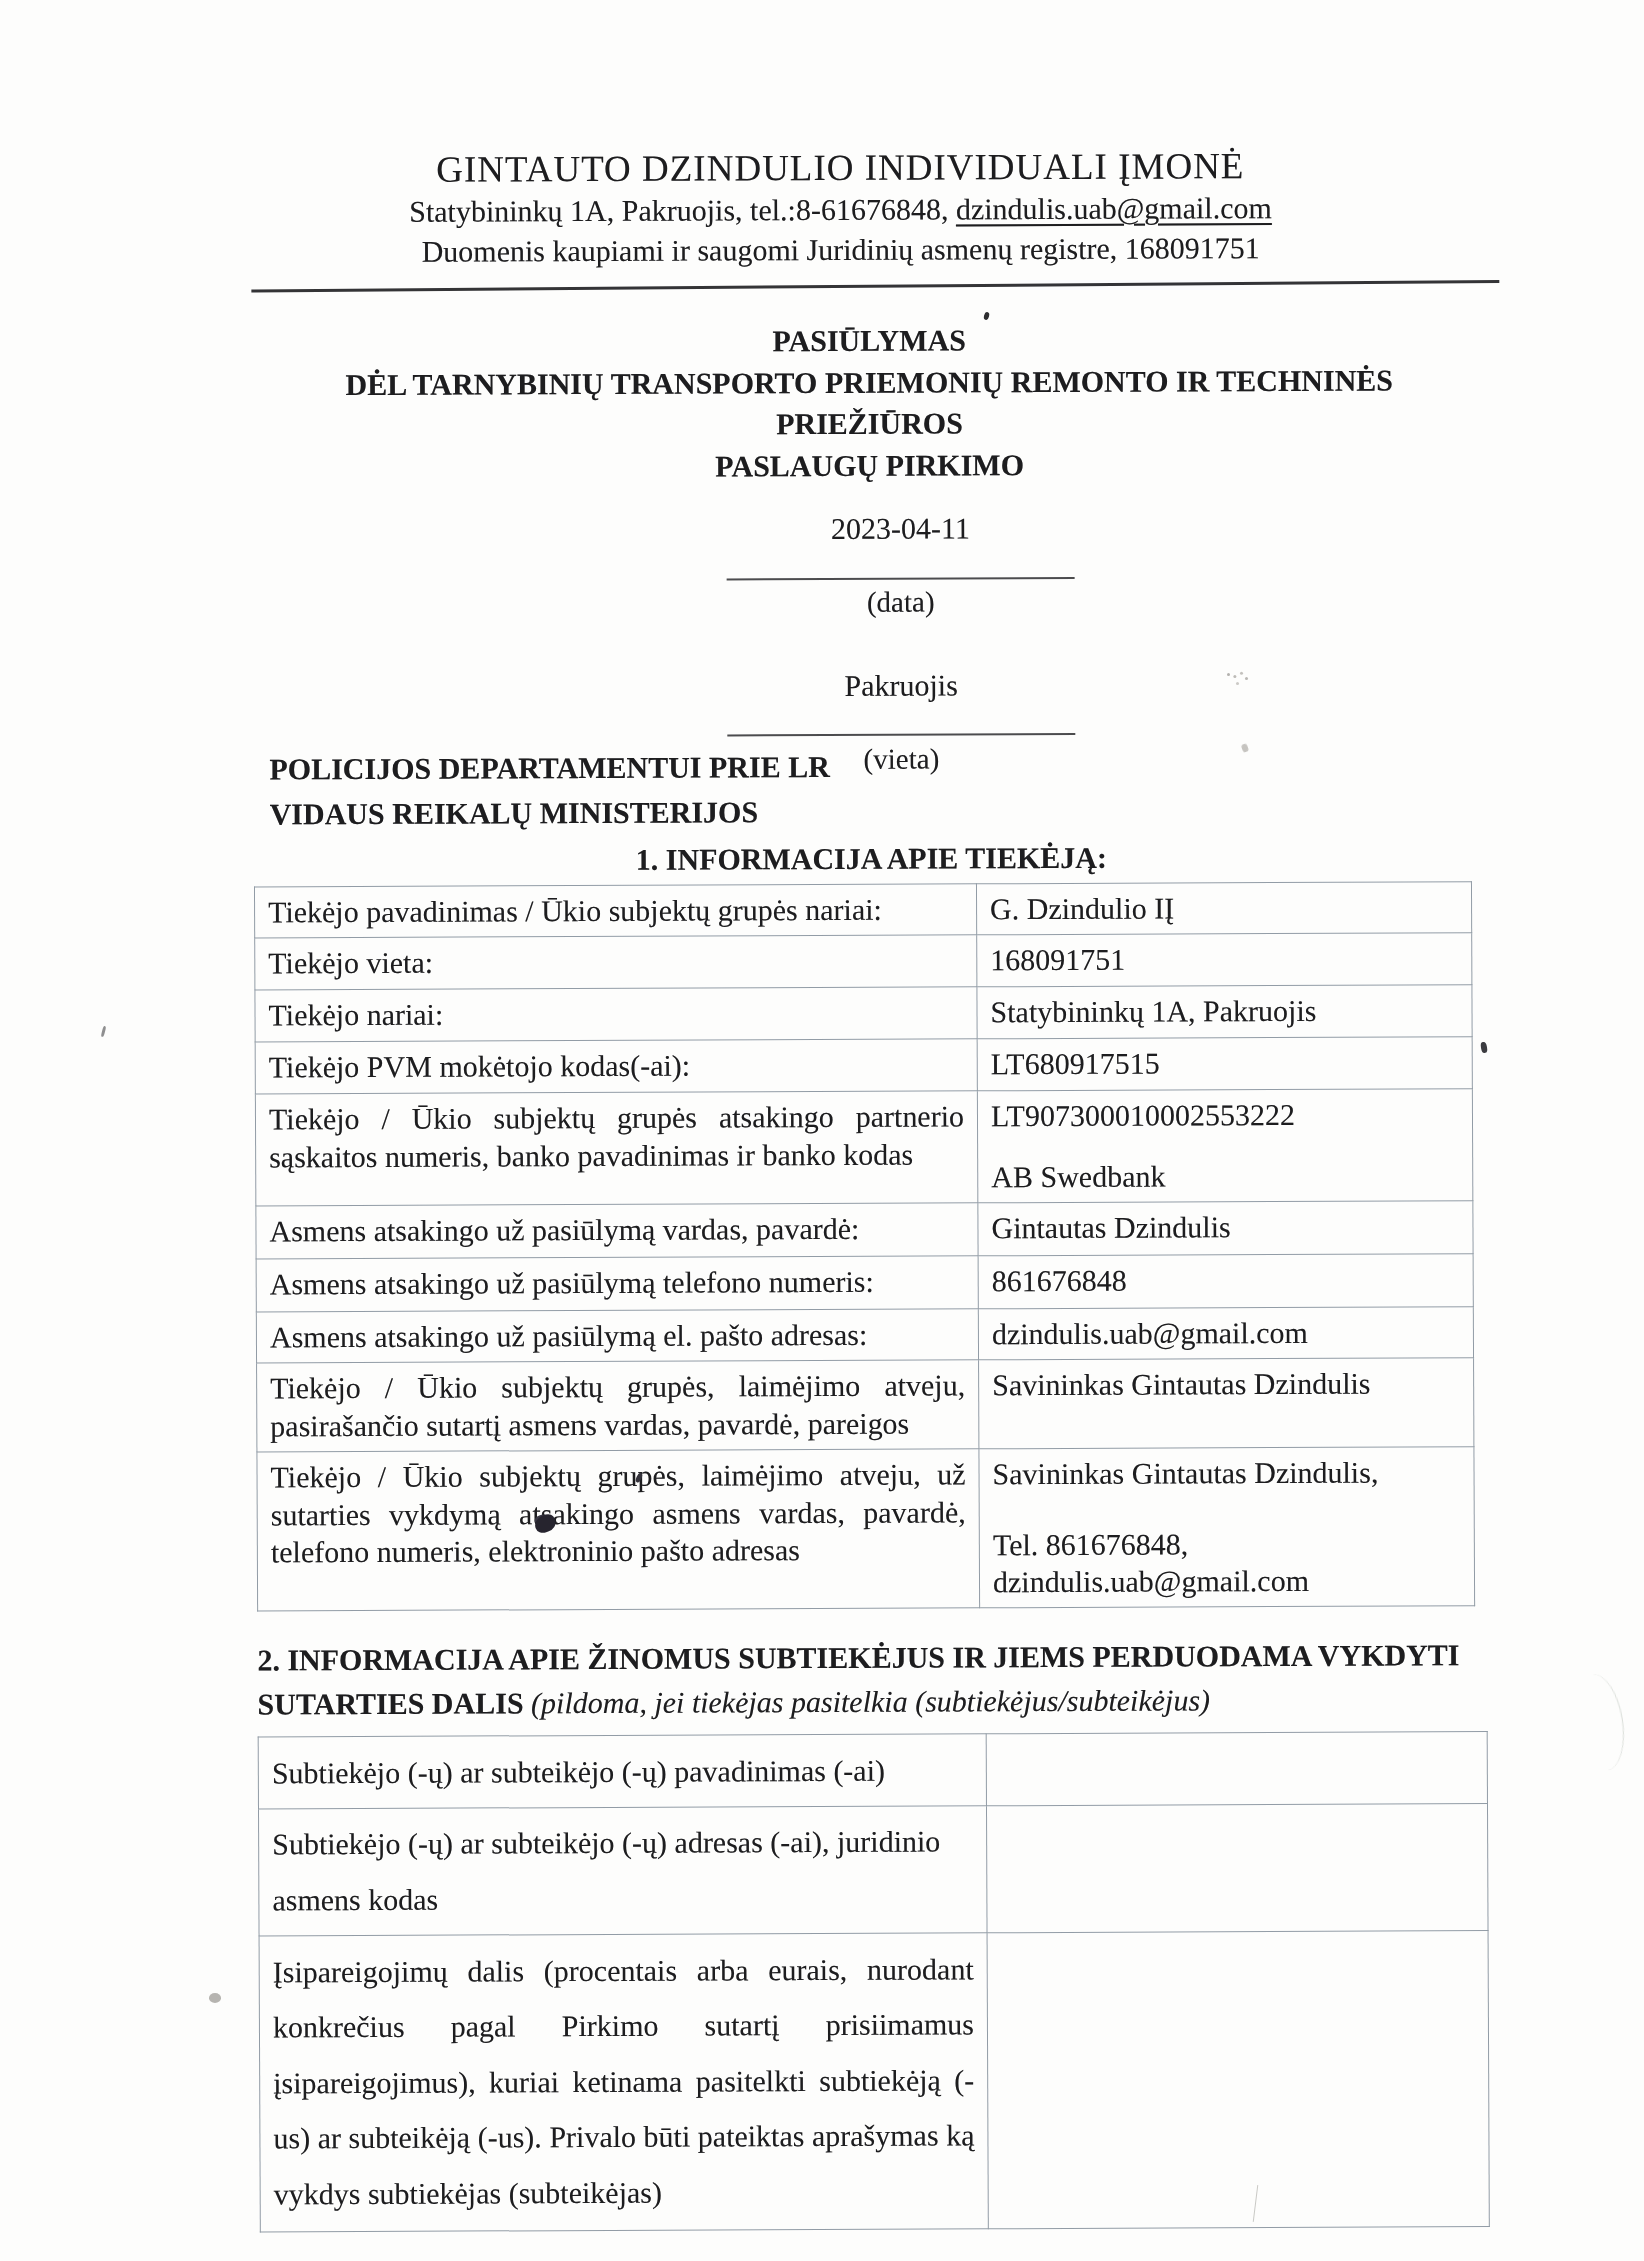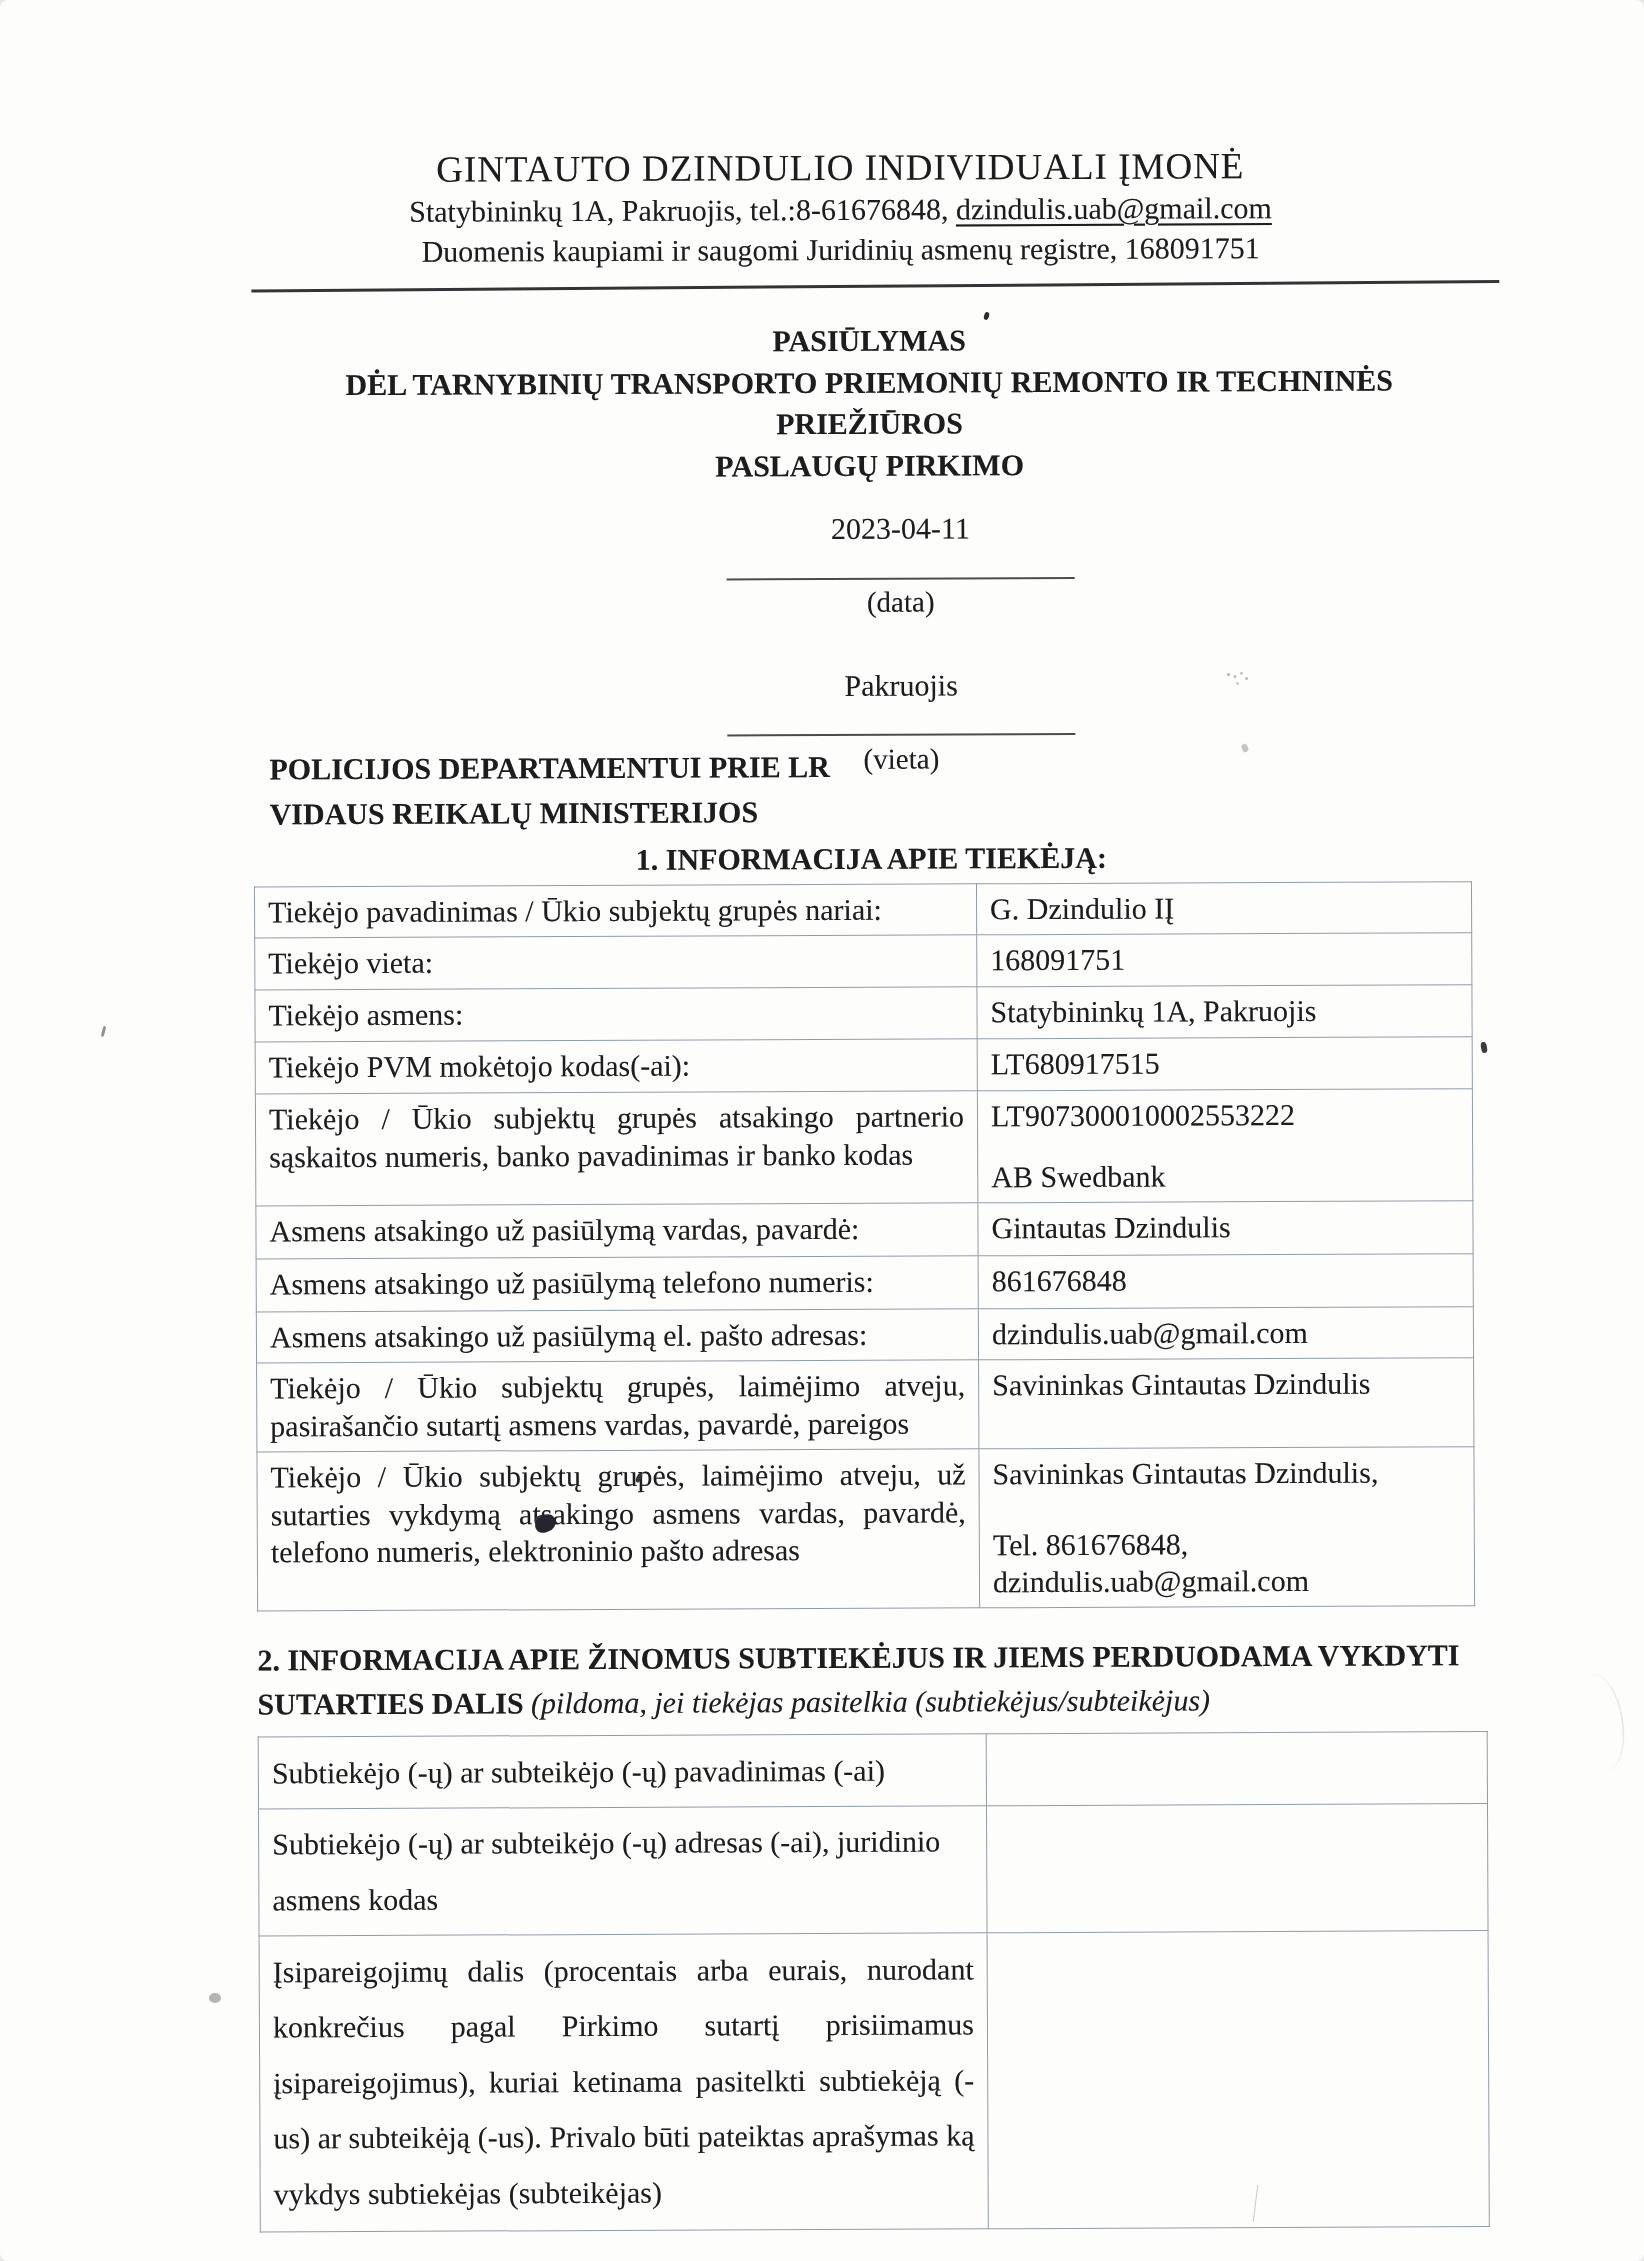--- a/index.html
+++ b/index.html
@@ -5,21 +5,20 @@
   html,body { margin:0; padding:0; background:#e8e8e8; }
   .sheet {
     position: relative;
     width: 1644px;
     height: 2261px;
     background: #fdfdfc;
     overflow: hidden;
     font-family: "Liberation Serif", "DejaVu Serif", serif;
     color: #1d1d1f;
     text-shadow: 0 0 0.6px rgba(25,25,30,.35);
-    border-radius: 8px;
   }
   .content {
     position: absolute;
     left: 0; top: 0;
     width: 1644px;
     padding: 145px 155px 0 254px;
     box-sizing: border-box;
     transform: rotate(-0.25deg);
     transform-origin: 50% 40%;
   }
@@ -117,21 +116,21 @@
               <span class="v">G. Dzindulio IĮ</span>
             </td>
       </tr>
       <tr style="height:52px">
         <td><span>Tiekėjo vieta:</span></td>
         <td>
               <span class="v">168091751</span>
             </td>
       </tr>
       <tr style="height:52px">
-        <td><span>Tiekėjo asmens:</span></td>
+        <td><span>Tiekėjo nariai:</span></td>
         <td>
               <span class="v">Statybininkų 1A, Pakruojis</span>
             </td>
       </tr>
       <tr style="height:52px">
         <td><span>Tiekėjo PVM mokėtojo kodas(-ai):</span></td>
         <td>
               <span class="v">LT680917515</span>
             </td>
       </tr>

